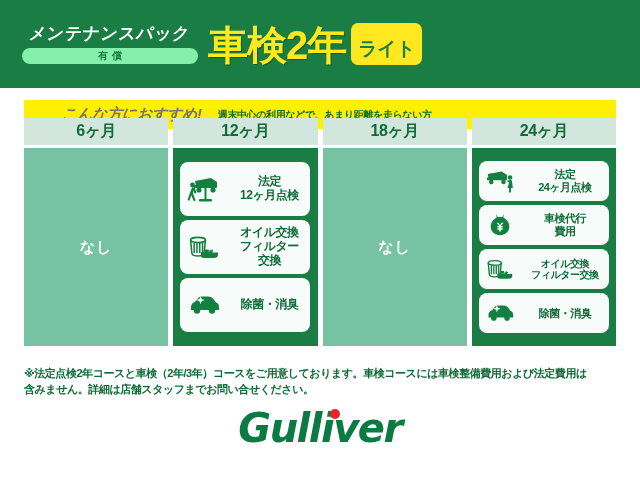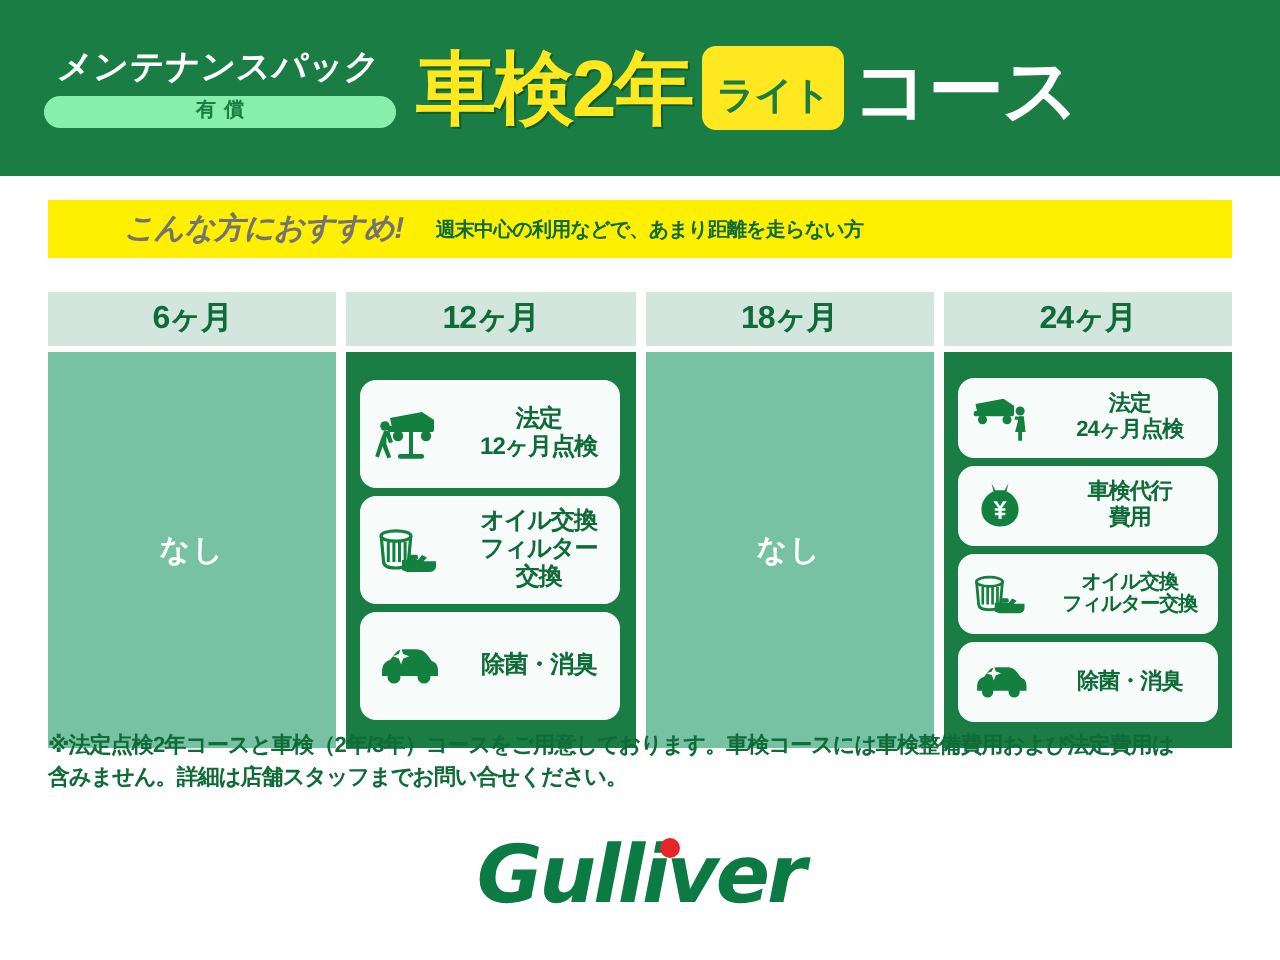--- a/index.html
+++ b/index.html
@@ -128,21 +128,21 @@
     font-weight: bold;
     margin-left: 16px;
     letter-spacing: -0.4px;
     white-space: nowrap;
   }
 
   
   .grid {
     position: absolute;
     left: 24px;
-    top: 146px;
+    top: 118px;
     width: 592px;
     height: 228px;
     display: flex;
     gap: 5px;
   }
   .col {
     flex: 1 1 0;
     display: flex;
     flex-direction: column;
   }
@@ -225,21 +225,21 @@
     font-size: 11px;
     font-weight: bold;
     line-height: 1.45;
     letter-spacing: -0.45px;
   }
 
   
   .logo-wrap {
     position: absolute;
     left: 0;
-    top: 418px;
+    top: 408px;
     width: 640px;
     display: flex;
     align-items: center;
     justify-content: center;
   }
   .logo {
     position: relative;
     color: #0c7a43;
     font-family: "DejaVu Sans", sans-serif;
     font-size: 40px;
@@ -264,21 +264,20 @@
 <div id="page">
 
   <div class="header-band">
     <div class="mpack">
       <div class="mpack-title">メンテナンスパック</div>
       <div class="mpack-pill">有償</div>
     </div>
     <div class="headline">
       <span class="hl-yellow">車検2年</span>
       <span class="hl-badge">ライト</span>
-      <span class="hl-white">コース</span>
     </div>
   </div>
 
   <div class="recommend">
     <span class="rec-strong">こんな方におすすめ!</span>
     <span class="rec-text">週末中心の利用などで、あまり距離を走らない方</span>
   </div>
 
   <div class="grid">
 

